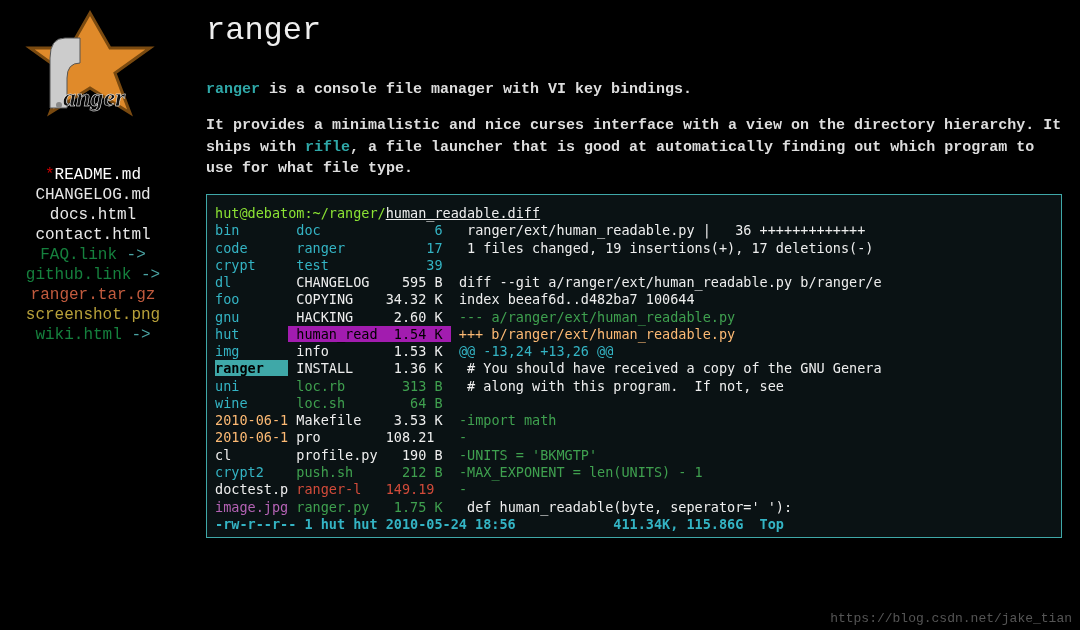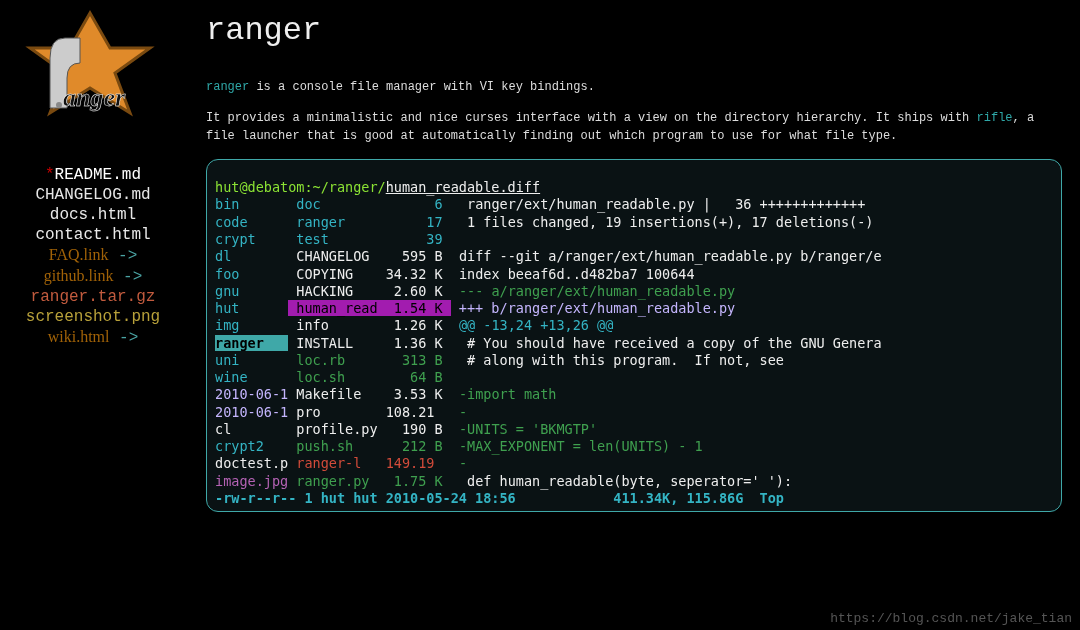--- a/index.html
+++ b/index.html
@@ -41,45 +41,46 @@
   h1 {
     font-family:"Courier New",monospace;
     font-weight:400;
     font-size:32px;
     color:#eee;
     margin-bottom:30px;
   }
   .para {
     margin-bottom:14px;
     line-height:1.45;
-    font-size:12px;
+    font-size:15px;
     color:#ddd;
+    font-weight:bold;
   }
   .kw { color:#2fa8a8; }
   .lnk { color:#2fa8a8; }
-  .sidebar .lnk { color:#a16207;font-family:Liberation Serif, serif; }
+  .sidebar .lnk { color:#15803d; }
   .sidebar .tar { color:#c25b3e; }
   .sidebar .png { color:#b8a13a; }
   .sidebar .arrow { color:#4aa3a3; }
   .term {
     margin-top:5px;
     border:1px solid #3fa8a8;
-    border-radius:12px;
+    border-radius:0;
     background:#0a1214;
-    padding:19px 8px 4px;
+    padding:10px 8px 4px;
     font-family:"DejaVu Sans Mono","Courier New",monospace;
     font-size:13.5px;
     line-height:1.28;
     overflow:hidden;
   }
   .term .row { white-space:pre; }
   .g { color:#8be234; }
   .w { color:#eee; }
   .b { color:#34b4c4; }
-  .y { color:#c4b5fd; }
+  .y { color:#fdba74; }
   .r { color:#d24b3a; }
   .gr{ color:#3fa04f; }
   .mag{ color:#b462b4; }
   .hl { background:#a21caf; color:#000; }
   .sel { background:#3fa8a8; color:#000; font-weight:bold; }
   .stat { color:#34b4c4; font-weight:bold;}
   .watermark {
     position:absolute; right:8px; bottom:4px;
     font-size:13px; color:#555;
   }
@@ -123,21 +124,21 @@
   <div class="term">
     <div class="row"><span class="g">hut@debatom:~/ranger/</span><span class="w" style="text-decoration:underline">human_readable.diff</span></div>
     <div id="term-body">
         <div class="row"><span class="b">bin      </span> <span class="b">doc       </span> <span class="b">      6</span>  <span class="w"> ranger/ext/human_readable.py |   36 +++++++++++++</span></div>
         <div class="row"><span class="b">code     </span> <span class="b">ranger    </span> <span class="b">     17</span>  <span class="w"> 1 files changed, 19 insertions(+), 17 deletions(-)</span></div>
         <div class="row"><span class="b">crypt    </span> <span class="b">test      </span> <span class="b">     39</span>  <span class="w"></span></div>
         <div class="row"><span class="b">dl       </span> <span class="w">CHANGELOG </span> <span class="w">  595 B</span>  <span class="w">diff --git a/ranger/ext/human_readable.py b/ranger/e</span></div>
         <div class="row"><span class="b">foo      </span> <span class="w">COPYING   </span> <span class="w">34.32 K</span>  <span class="w">index beeaf6d..d482ba7 100644</span></div>
         <div class="row"><span class="b">gnu      </span> <span class="w">HACKING   </span> <span class="w"> 2.60 K</span>  <span class="gr">--- a/ranger/ext/human_readable.py</span></div>
         <div class="row"><span class="b">hut      </span><span class="hl"> human_read  1.54 K </span> <span class="y">+++ b/ranger/ext/human_readable.py</span></div>
-        <div class="row"><span class="b">img      </span> <span class="w">info      </span> <span class="w"> 1.26 K</span>  <span class="b">@@ -13,24 +13,26 @@</span></div>
+        <div class="row"><span class="b">img      </span> <span class="w">info      </span> <span class="w"> 1.53 K</span>  <span class="b">@@ -13,24 +13,26 @@</span></div>
         <div class="row"><span class="sel">ranger   </span> <span class="w">INSTALL   </span> <span class="w"> 1.36 K</span>  <span class="w"> # You should have received a copy of the GNU Genera</span></div>
         <div class="row"><span class="b">uni      </span> <span class="gr">loc.rb    </span> <span class="gr">  313 B</span>  <span class="w"> # along with this program.  If not, see <http: www<="" span=""></http:></span></div>
         <div class="row"><span class="b">wine     </span> <span class="gr">loc.sh    </span> <span class="gr">   64 B</span>  <span class="w"></span></div>
         <div class="row"><span class="y">2010-06-1</span> <span class="w">Makefile  </span> <span class="w"> 3.53 K</span>  <span class="gr">-import math</span></div>
         <div class="row"><span class="y">2010-06-1</span> <span class="w">pro       </span> <span class="w">108.21 </span>  <span class="gr">-</span></div>
         <div class="row"><span class="w">cl       </span> <span class="w">profile.py</span> <span class="w">  190 B</span>  <span class="gr">-UNITS = 'BKMGTP'</span></div>
         <div class="row"><span class="b">crypt2   </span> <span class="gr">push.sh   </span> <span class="gr">  212 B</span>  <span class="gr">-MAX_EXPONENT = len(UNITS) - 1</span></div>
         <div class="row"><span class="w">doctest.p</span> <span class="r">ranger-l  </span> <span class="r">149.19 </span>  <span class="gr">-</span></div>
         <div class="row"><span class="mag">image.jpg</span> <span class="gr">ranger.py </span> <span class="gr"> 1.75 K</span>  <span class="w"> def human_readable(byte, seperator=' '):</span></div>
       </div>

